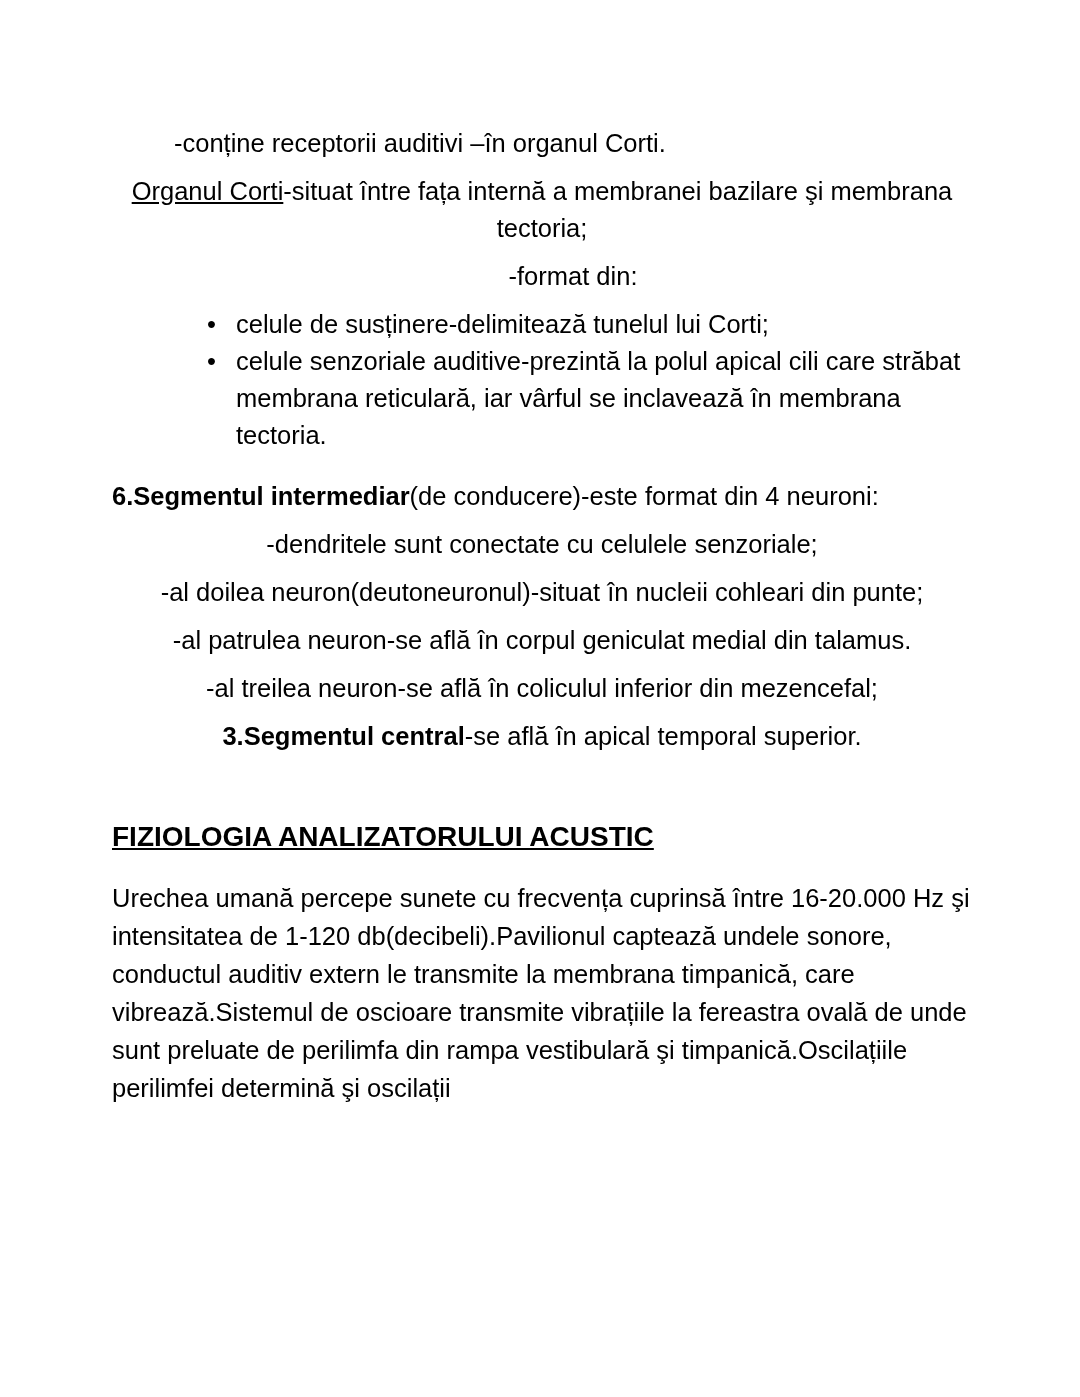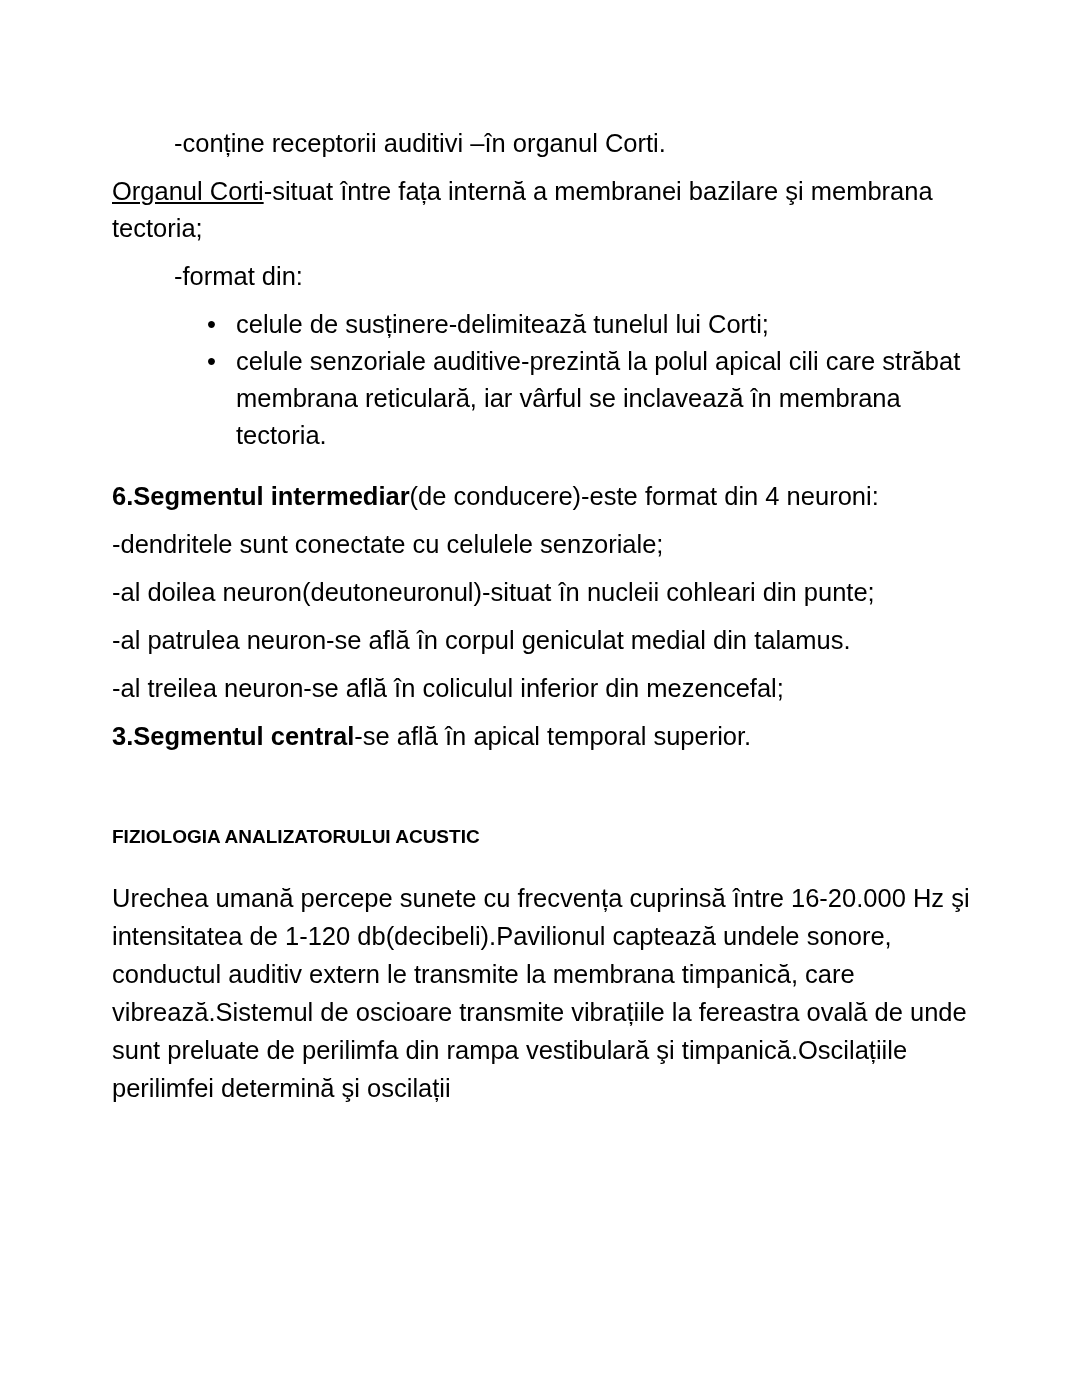--- a/index.html
+++ b/index.html
@@ -28,21 +28,21 @@
     width: 860px;
     font-size: 25.5px;
     line-height: 37px;
   }
 
   
   .para {
     margin: 0 0 11px 0;
     text-align: left;
   }
-  .para + .para { margin-top: 11px; }
+  .para + .para { margin-top: 11px; text-align: center; }
 
   .indent-1 { padding-left: 62px; }
 
   
   .gap-lg { margin-top: 24px; }
   .gap-sm { margin-top: 6px; }
 
   
   .bullets {
     list-style: none;
@@ -65,23 +65,24 @@
   }
   .bullets li .bullet-text {
     display: block;
   }
 
   .u { text-decoration: underline; text-underline-offset: 2px; }
   .b { font-weight: bold; }
 
   .section-heading {
     font-weight: bold;
-    font-size: 19px;
+    font-size: 28px;
     line-height: 37px;
     margin: 0;
+    text-decoration: underline;
   }
 
   .spacer-block { height: 52px; }
 
   .final-para { line-height: 38px; }
 </style>
 </head>
 <body>
 
 <div class="page">

